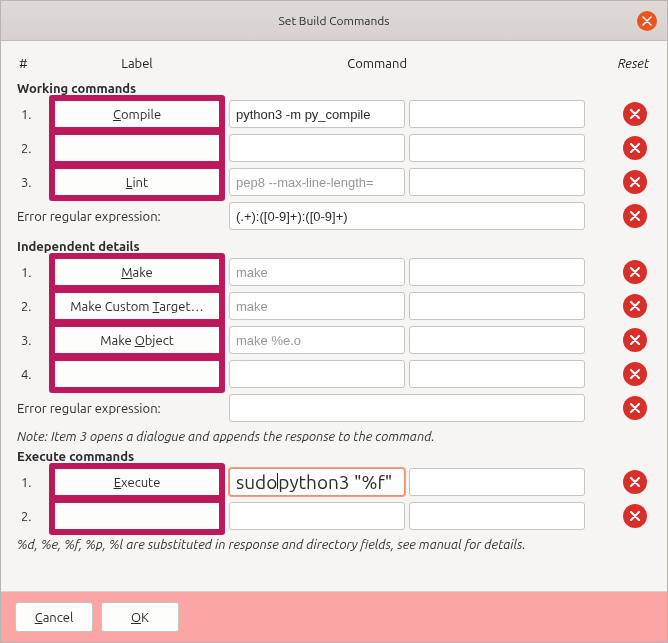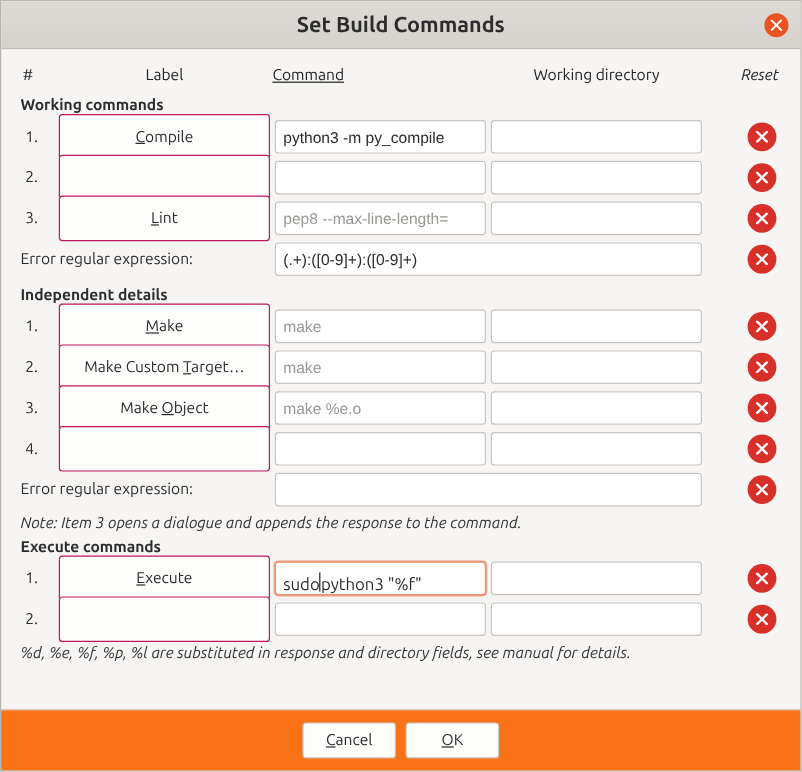--- a/index.html
+++ b/index.html
@@ -18,22 +18,22 @@
     display: flex; flex-direction: column;
   }
   .titlebar {
     height: 40px;
     background: linear-gradient(#dedbd7, #d6d3ce);
     border-bottom: 1px solid #c0bdb8;
     display: flex; align-items: center; justify-content: center;
     position: relative;
   }
   .titlebar-title {
-    font-weight: bold;
-    font-size: 18px;
+    font-weight: normal;
+    font-size: 12px;
   }
   .close-btn {
     position: absolute; right: 10px; top: 50%; transform: translateY(-50%);
     width: 20px; height: 20px; border-radius: 50%;
     background: #e95420;
     display: flex; align-items: center; justify-content: center;
     cursor: pointer;
   }
   .close-btn svg { width: 10px; height: 10px; }
   .content {
@@ -42,21 +42,21 @@
     overflow: hidden;
   }
   .header-row {
     display: flex; align-items: center;
     height: 24px;
     font-size: 13px;
     color: #222;
   }
   .col-num { width: 30px; text-align: left; padding-left: 2px; }
   .col-label { width: 180px; text-align: center; }
-  .col-cmd { width: 180px; text-align: left; text-decoration: underline; }
+  .col-cmd { width: 180px; text-align: right; }
   .col-wd { width: 180px; text-align: center; }
   .col-reset { flex: 1; text-align: right; padding-right: 2px; font-style: italic; }
   .section-title {
     font-weight: bold;
     margin-top: 6px;
     margin-bottom: 2px;
   }
   .row {
     display: flex; align-items: center; height: 34px;
     gap: 0;
@@ -64,21 +64,21 @@
   .row .num {
     width: 30px; padding-left: 4px;
   }
   .row .label-cell { width: 180px; padding: 0 2px; }
   .row .cmd-cell { width: 180px; padding: 16px 2px; }
   .row .wd-cell { width: 180px; padding: 0 2px; }
   .row .reset-cell { flex: 1; display: flex; justify-content: flex-end; padding-right: 4px; }
   .label-btn {
     width: 100%; height: 38px;
     background: #fdfdfc;
-    border: 1px solid #be185d;
+    border: 6px solid #be185d;
     border-radius: 3px;
     font-size: 13px;
     cursor: pointer;
     display: flex; align-items: center; justify-content: center;
     white-space: nowrap; overflow: hidden;
   }
   .txt-input {
     width: 100%; height: 28px;
     background: #fff;
     border: 1px solid #c9c6c1;
@@ -106,22 +106,22 @@
   .regex-reset { flex: 1; display: flex; justify-content: flex-end; padding-right: 4px; }
   .note {
     font-style: italic;
     color: #333;
     margin: 4px 0 4px 0;
     font-size: 13px;
   }
   .footer {
     border-top: 1px solid #d7d4cf;
     padding: 10px 14px;
-    display: flex; justify-content: center; gap: 8px;
-    background: #f97316;
+    display: flex; justify-content: flex-start; gap: 8px;
+    background: #fca5a5;
   }
   .dlg-btn {
     min-width: 78px; height: 30px;
     background: #fdfdfc;
     border: 1px solid #c9c6c1;
     border-radius: 3px;
     font-size: 13px;
     cursor: pointer;
     display: flex; align-items: center; justify-content: center;
   }
@@ -134,23 +134,23 @@
     margin: 0 0 2px 0;
     position: relative;
   }
   .fake-input {
     width: 100%; height: 28px;
     background: #fff;
     border: 1px solid #e89271;
     box-shadow: 0 0 0 1px #f0a07e;
     border-radius: 3px;
     padding: 0 6px;
-    font-size: 14px;
+    font-size: 19px;
     color: #2c2c2c;
-    display: flex; align-items: flex-end;
+    display: flex; align-items: center;
     white-space: nowrap; overflow: hidden;
   }
 </style>
 </head>
 <body>
 
 <div class="window">
   <div class="titlebar">
     <span class="titlebar-title">Set Build Commands</span>
     <div class="close-btn">
@@ -158,21 +158,20 @@
           <path d="M1 1 L9 9 M9 1 L1 9" stroke="#fff" stroke-width="1.6" stroke-linecap="round"></path>
         </svg>
     </div>
   </div>
 
   <div class="content">
     <div class="header-row">
       <div class="col-num">#</div>
       <div class="col-label">Label</div>
       <div class="col-cmd">Command</div>
-      <div class="col-wd">Working directory</div>
       <div class="col-reset">Reset</div>
     </div>
 
     <div class="section-title">Working commands</div>
 
     <div class="row">
       <div class="num">1.</div>
       <div class="label-cell">
           <div class="label-btn">
             <span><span class="mn">C</span>ompile</span>

